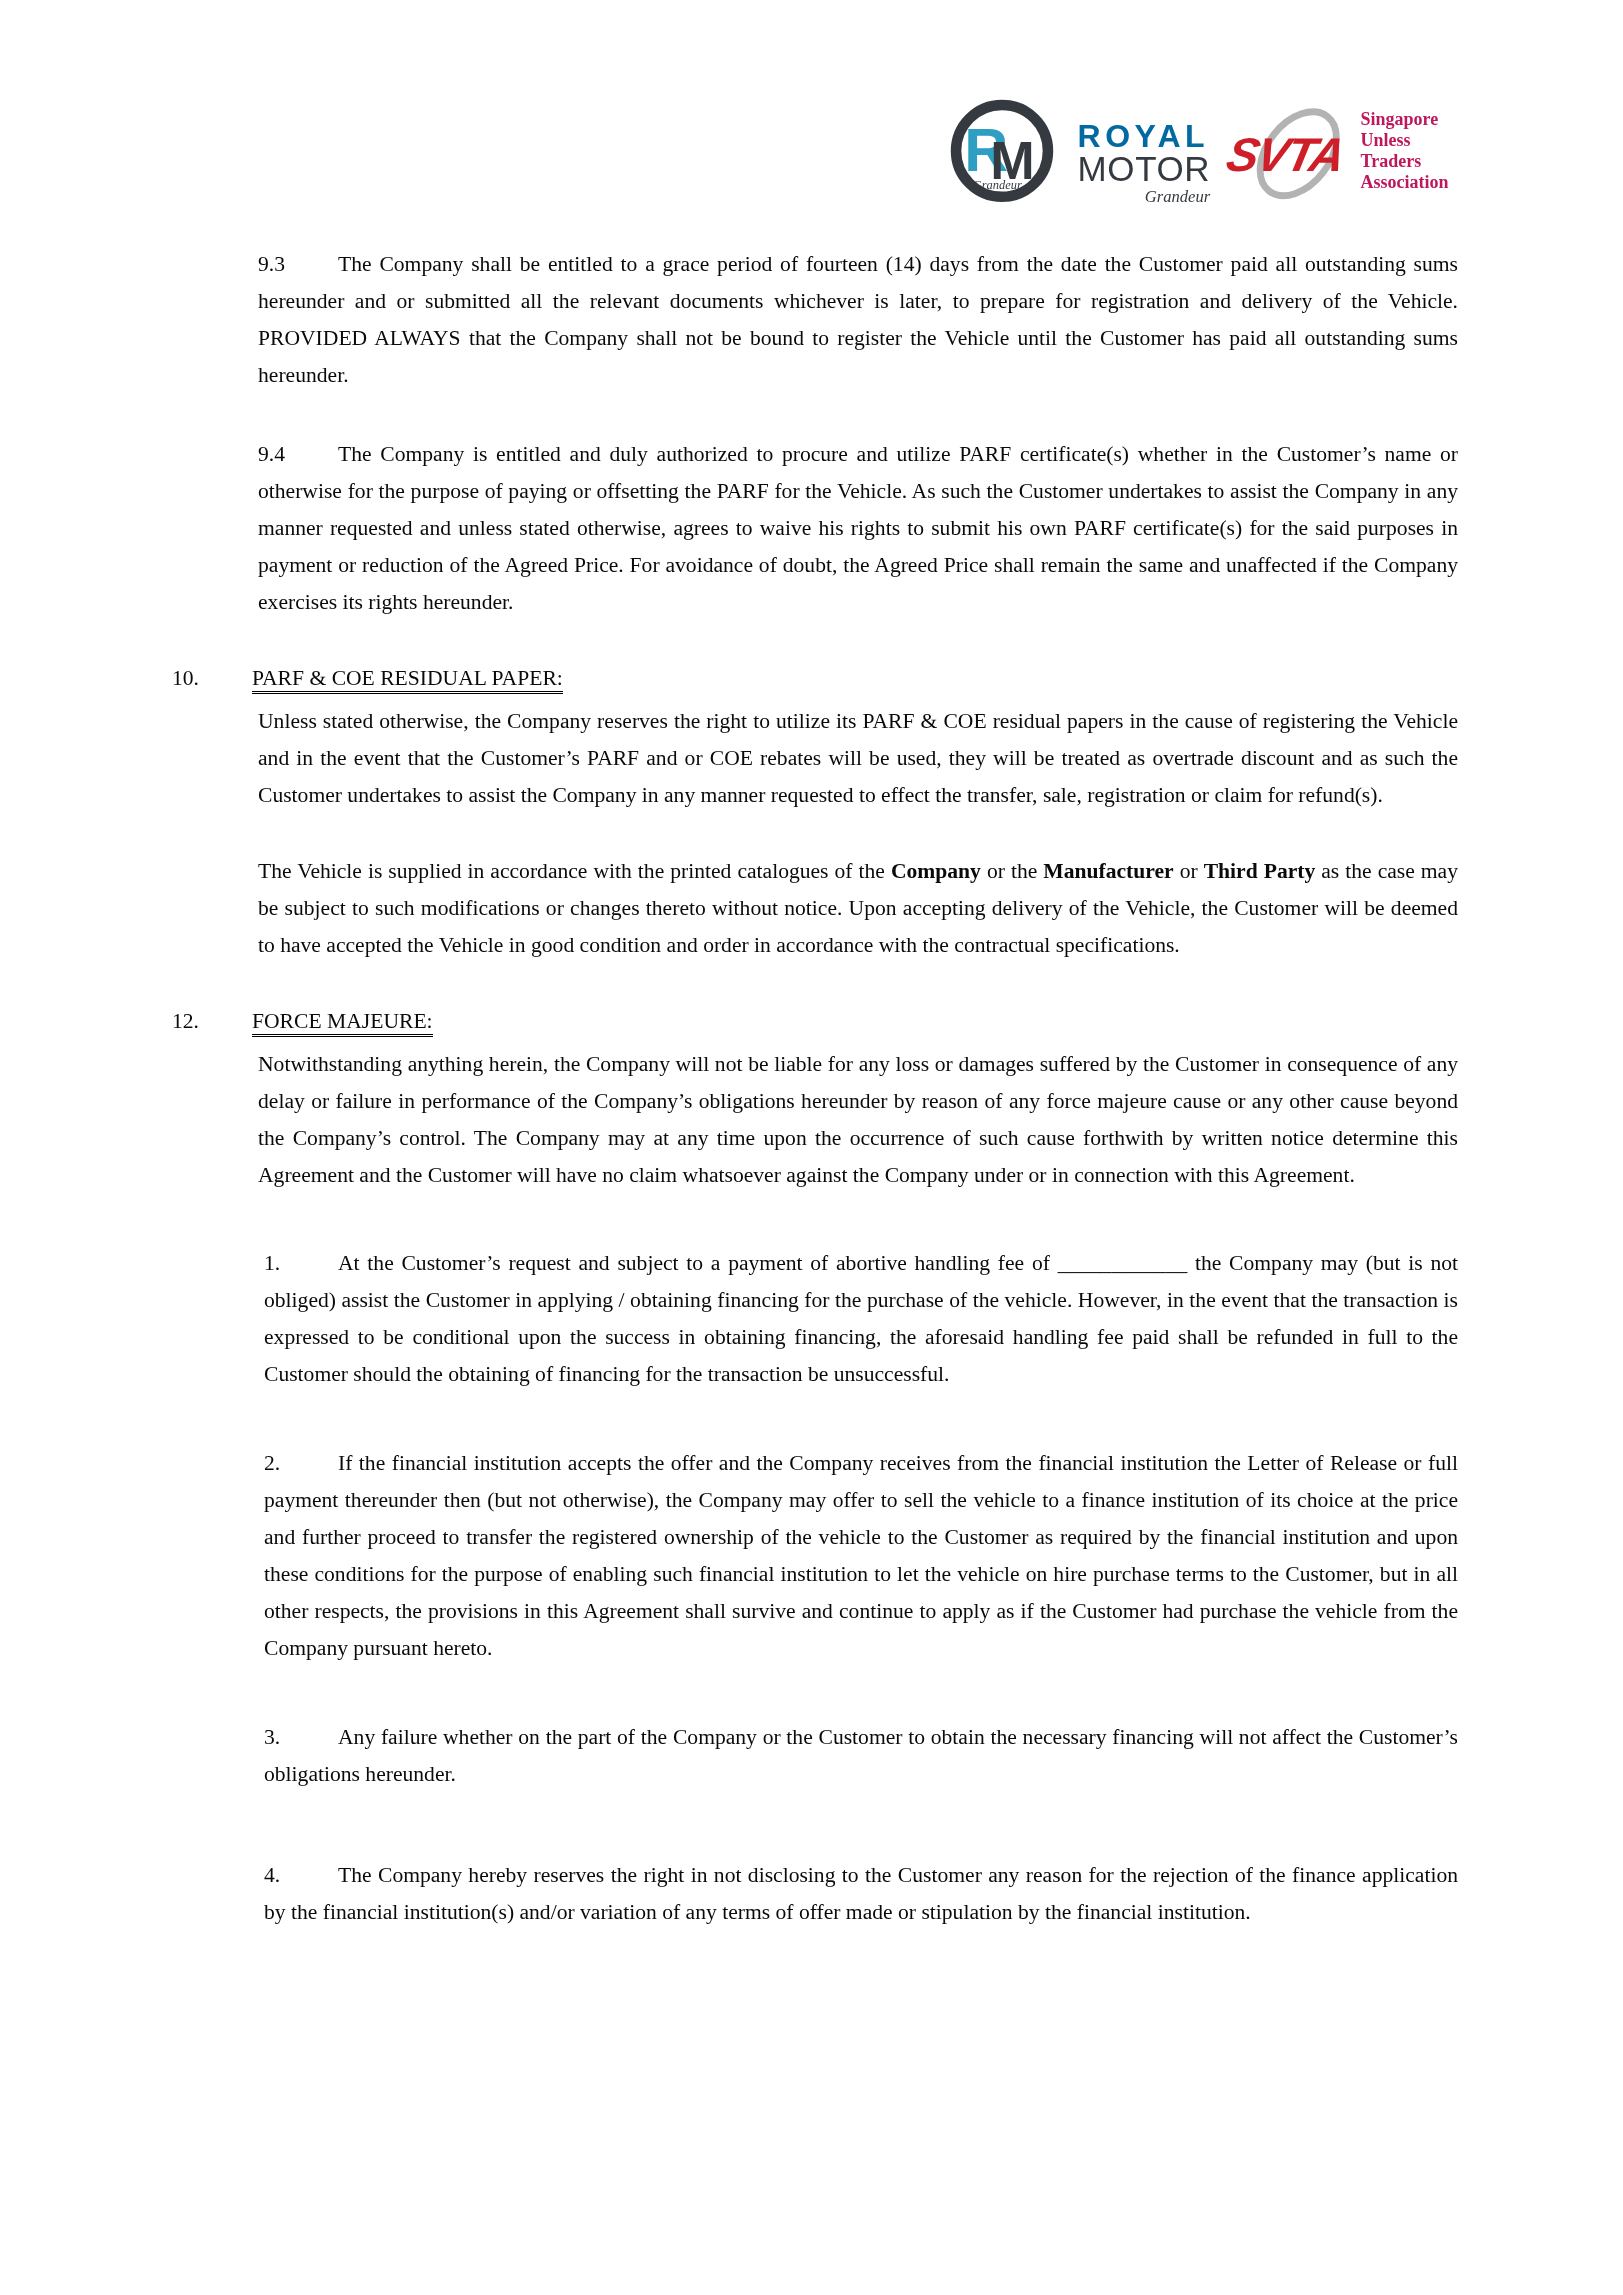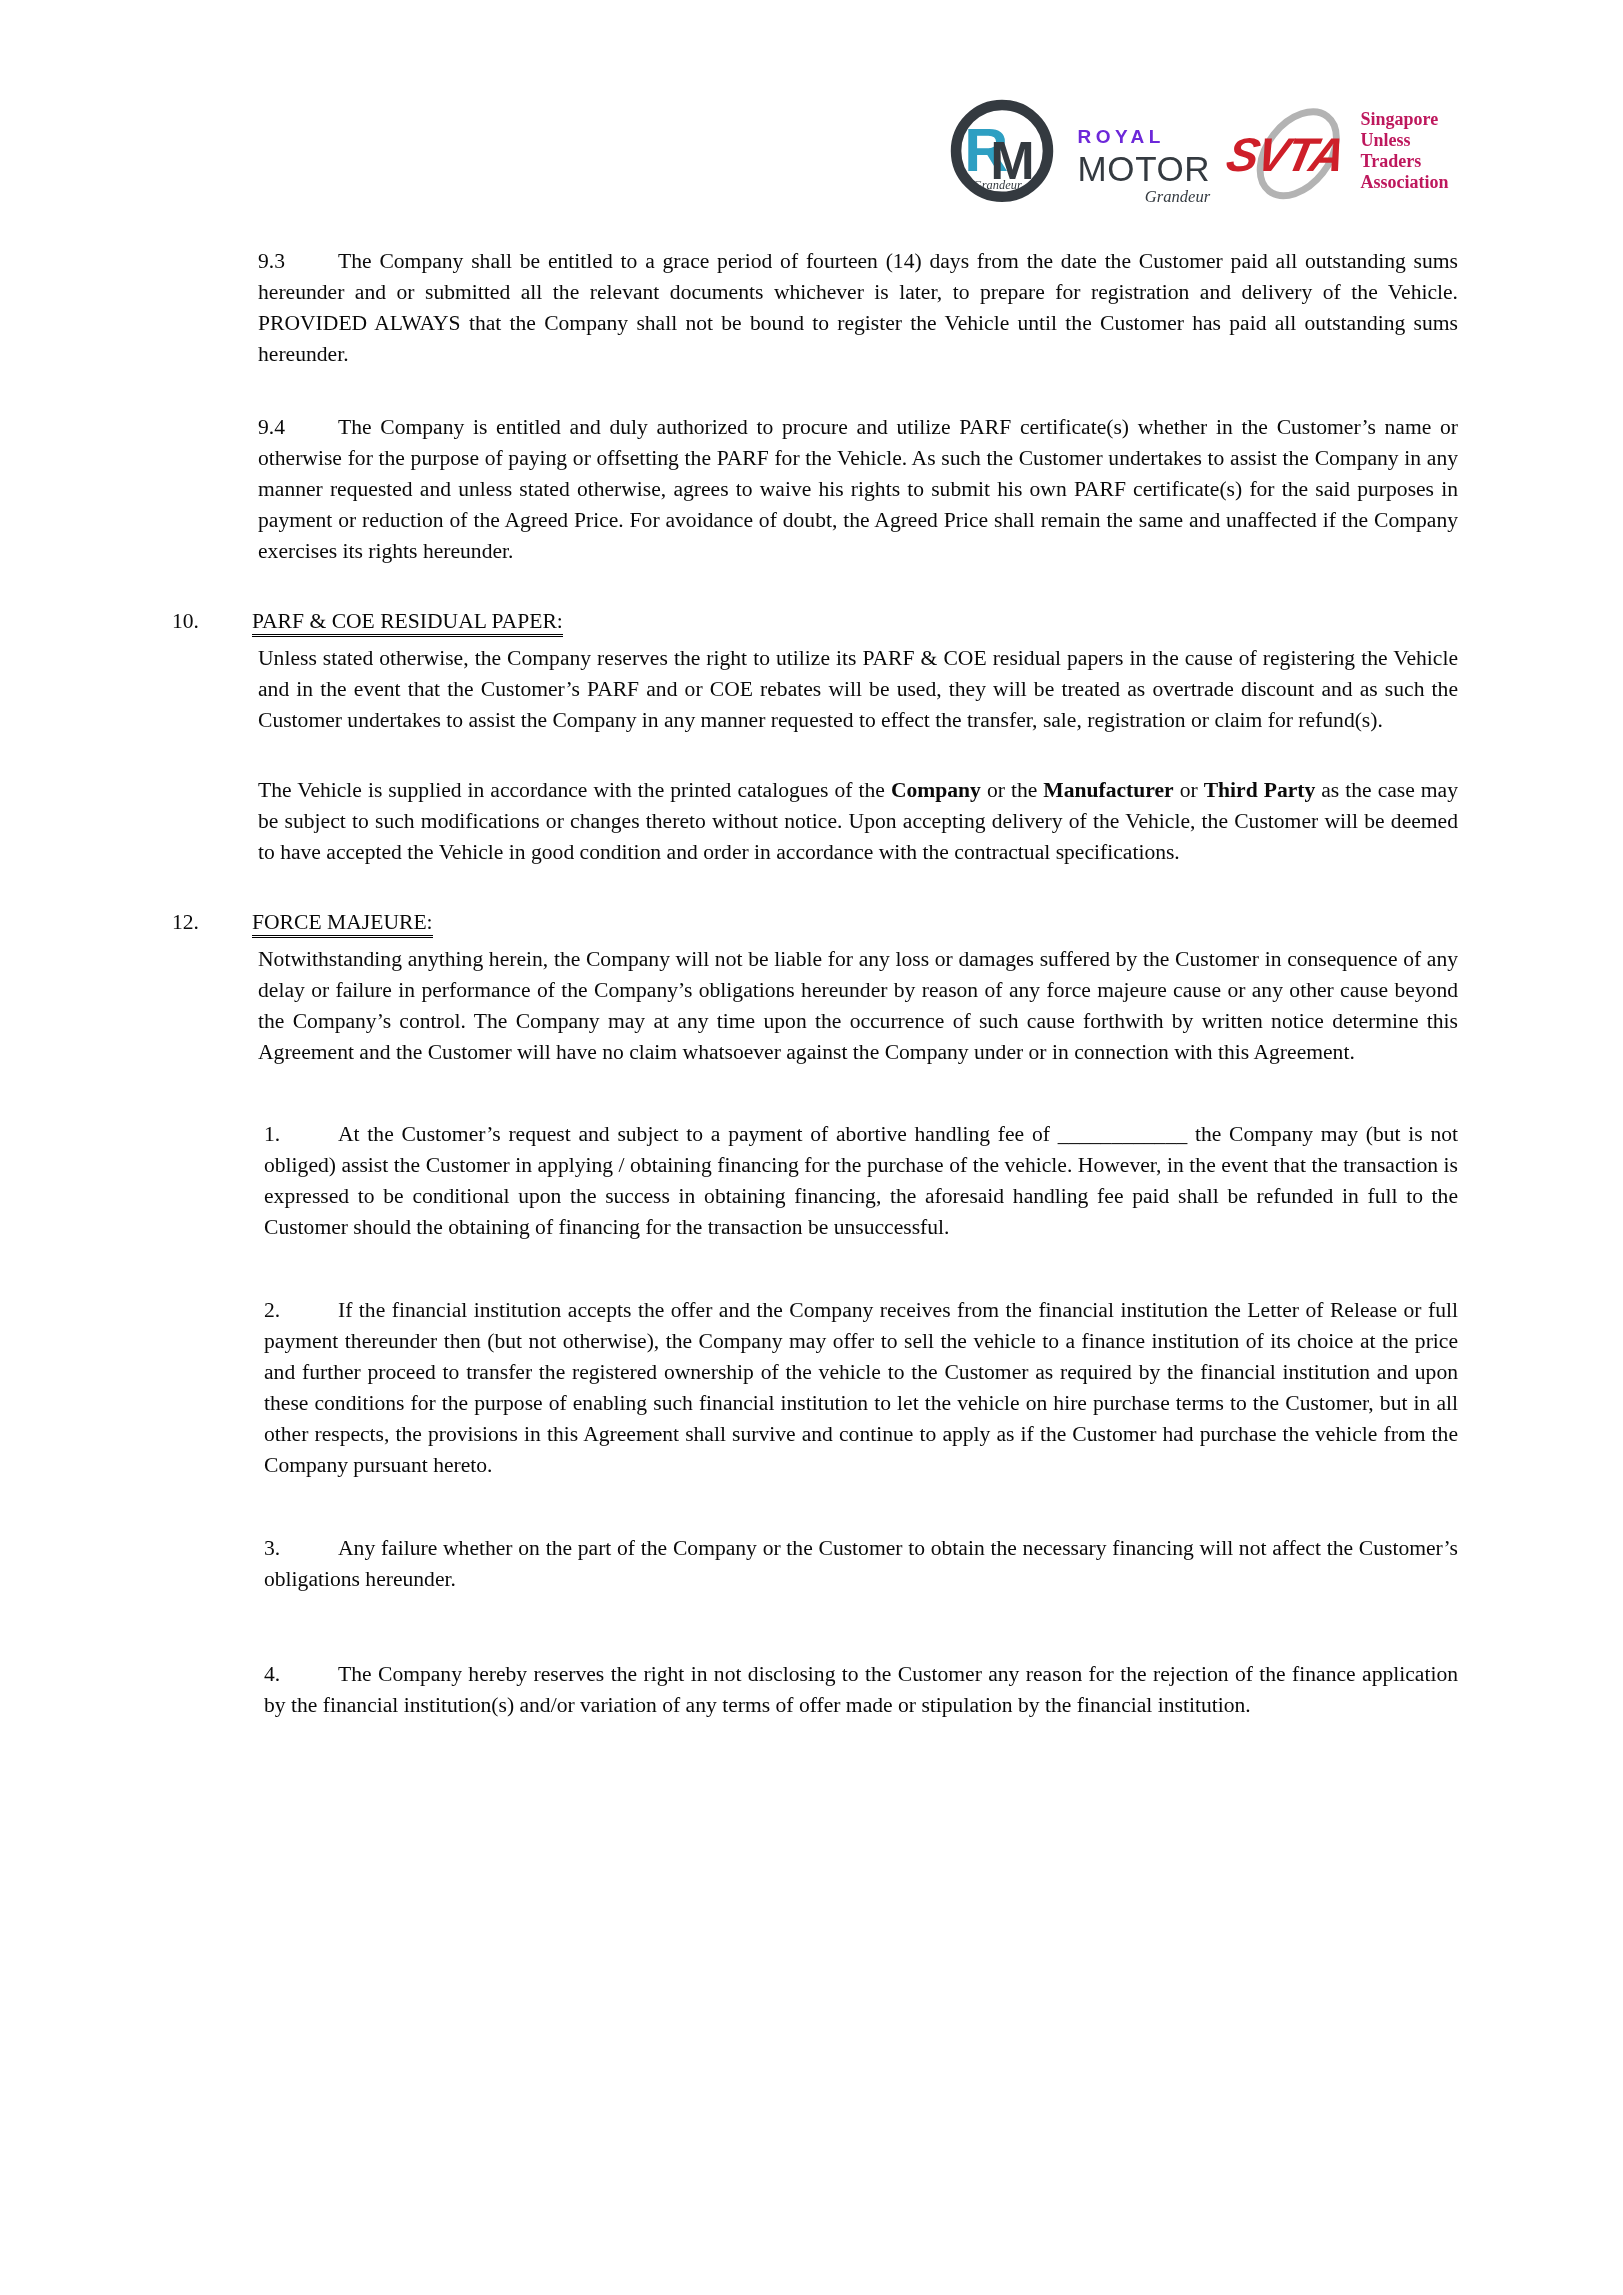--- a/index.html
+++ b/index.html
@@ -17,37 +17,37 @@
   .brand {
     position: absolute;
     left: 943px;
     top: 95px;
     display: flex;
     align-items: flex-start;
   }
   .rm-logo { display: flex; align-items: flex-start; }
   .rm-mark { width: 118px; height: 113px; }
   .wordmark { margin-left: 16.6px; margin-top: 27px; font-family: "Liberation Sans", sans-serif; }
-  .wm-royal  { font-size: 19px; font-weight: bold; letter-spacing: 4.5px; color: #6d28d9; line-height: 29px; }
+  .wm-royal  { font-size: 32px; font-weight: bold; letter-spacing: 4.5px; color: #0369a1; line-height: 29px; }
   .wm-motor  { font-size: 35px; font-weight: normal; letter-spacing: 0.6px; color: #343a40; line-height: 36px; }
   .wm-script { text-align: right; font-family: "Liberation Serif", serif; font-style: italic;
                font-size: 16.6px; color: #343a40; line-height: 18px; margin-top: 1.3px; }
   .svta-logo { display: flex; margin-left: 11.5px; margin-top: 3.8px; }
   .svta-mark { width: 135px; height: 112px; }
   .svta-name { margin-left: 3.8px; margin-top: 10.2px; font-weight: bold;
                font-size: 18px; line-height: 21px; color: #be185d; white-space: nowrap; }
 
   
   .content {
     position: absolute;
     left: 172px;
     top: 246px;
     width: 1286px;
     font-size: 21.6px;
-    line-height: 31px;
+    line-height: 37px;
     text-align: justify;
   }
   p { margin: 0; }
   .sub-para { padding-left: 86px; }
   .sub-para.second { margin-top: 42px; }
   .sub-num { display: inline-block; width: 80px; }
 
   .section { margin-top: 39px; }
   .section.big-gap { margin-top: 51px; }
   .sec-num { display: inline-block; width: 80px; }

